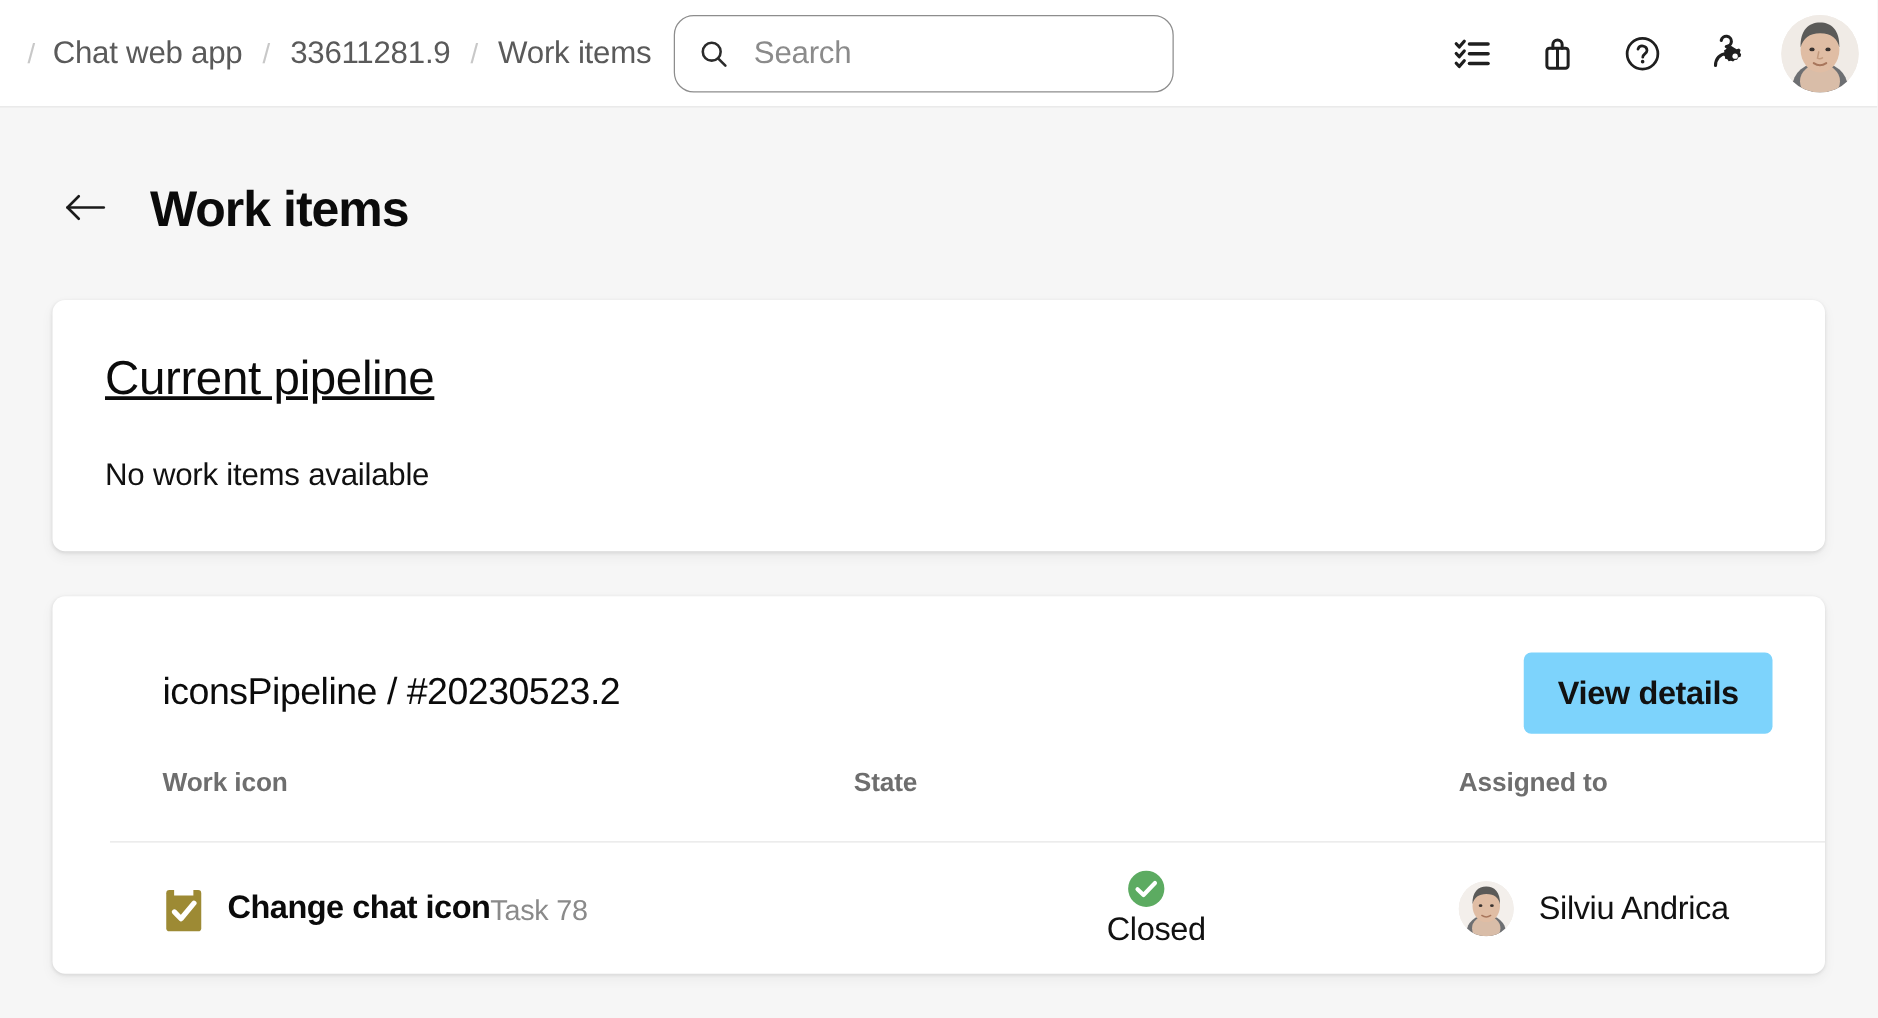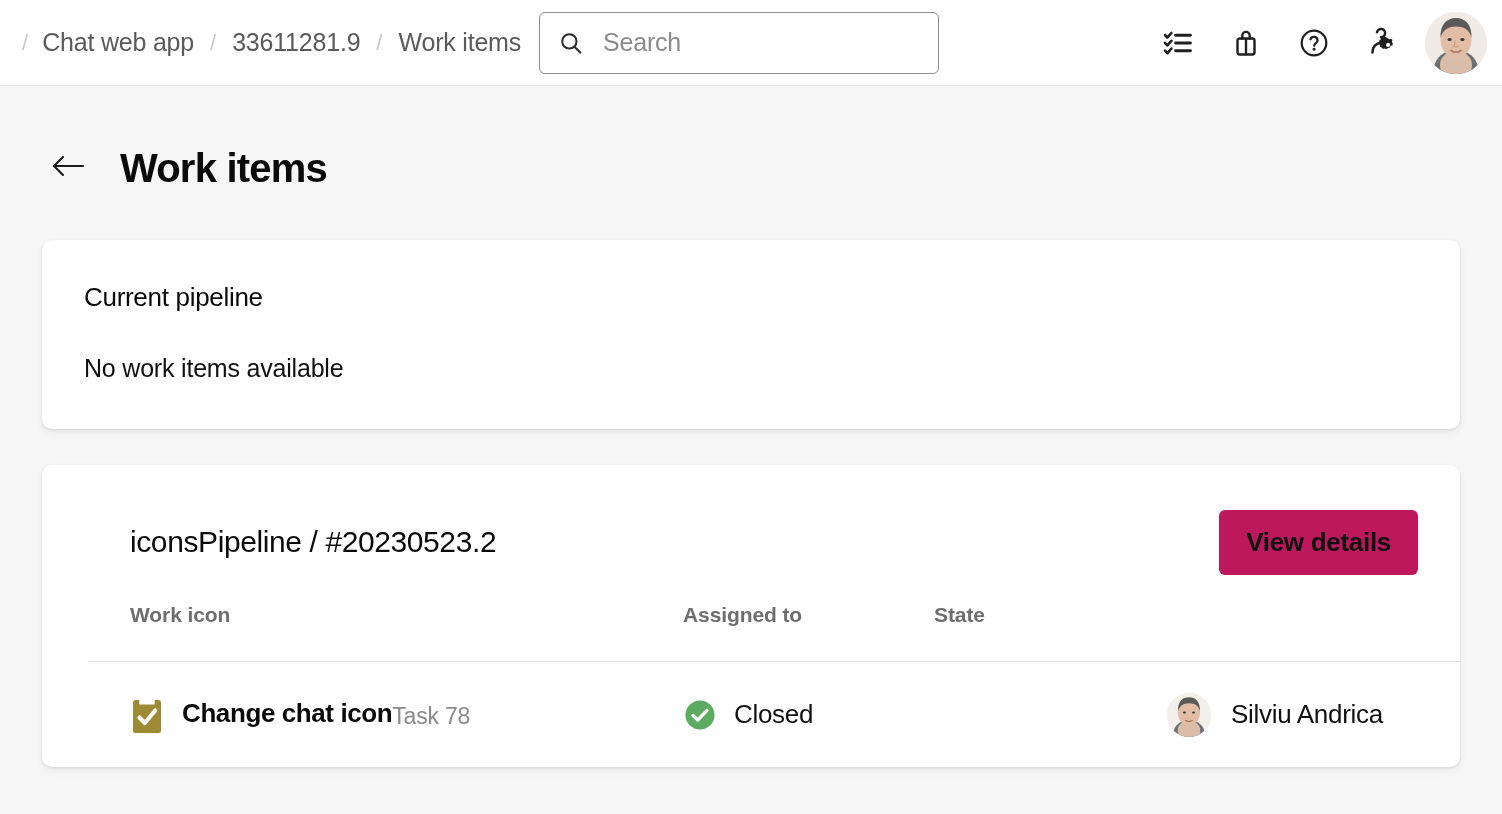--- a/index.html
+++ b/index.html
@@ -36,21 +36,21 @@
     color: #5a5a5a;
     font-size: 25px;
     letter-spacing: -0.2px;
   }
 
   .searchbox {
     margin-left: 18px;
     width: 400px;
     height: 62px;
     border: 1px solid #8d8d8d;
-    border-radius: 6px;
+    border-radius: 16px;
     display: flex;
     align-items: center;
     padding: 0 18px;
     background: #fff;
   }
   .searchbox .search-ico { flex: 0 0 auto; display: flex; }
   .search-ph {
     margin-left: 19px;
     font-size: 25px;
     color: #8b8b8b;
@@ -111,23 +111,24 @@
   
   .card {
     background: #fff;
     border-radius: 10px;
     box-shadow: 0 1px 3px rgba(0,0,0,0.10), 0 4px 10px rgba(0,0,0,0.05);
     margin: 0 42px;
     padding-left: 46px;
   }
   .card-pipeline { margin-top: 42px; padding: 42px 42px 46px 42px; }
   .card-title {
-    font-size: 26px;
+    font-size: 38px;
     color: #0b0b0b;
     letter-spacing: -0.3px;
+    text-decoration: underline;
   }
   .card-empty {
     margin-top: 41px;
     font-size: 25px;
     color: #111;
     letter-spacing: -0.2px;
   }
 
   .card-build { margin-top: 36px; }
   .build-head {
@@ -136,21 +137,21 @@
     padding: 36px 42px 0 42px;
     height: 118px;
   }
   .build-name {
     font-size: 30px;
     color: #0b0b0b;
     letter-spacing: -0.4px;
   }
   .view-details {
     margin-left: auto;
-    background: #be185d;
+    background: #7dd3fc;
     border: none;
     border-radius: 6px;
     font-family: inherit;
     font-size: 26px;
     font-weight: bold;
     color: #111;
     padding: 17px 27px;
     cursor: pointer;
     letter-spacing: -0.3px;
   }
@@ -191,21 +192,21 @@
     letter-spacing: -0.4px;
     line-height: 1.15;
   }
   .wi-sub {
     font-size: 23px;
     color: #8a8a8a;
     letter-spacing: -0.2px;
     margin-top: 4px;
   }
 
-  .state-cell { display: flex; align-items: center; }
+  .state-cell { display: flex; align-items: center; flex-direction: column; }
   .state-ico { flex: 0 0 auto; display:flex; margin-right: 17px; }
   .state-label {
     font-size: 26px;
     color: #111;
     letter-spacing: -0.3px;
   }
 
   .assignee-cell { display: flex; align-items: center; }
   .assignee-avatar {
     width: 44px; height: 44px;
@@ -330,22 +331,22 @@
 
   <div class="build-head">
     <div class="build-name">iconsPipeline / #20230523.2</div>
     <button class="view-details">View details</button>
   </div>
 
   <div class="wi-table">
 
     <div class="wi-head-row">
       <div class="th col-item">Work icon</div>
+      <div class="th col-state">State</div>
       <div class="th col-assignee">Assigned to</div>
-      <div class="th col-state">State</div>
     </div>
 
     <div class="wi-divider"></div>
 
     <div class="wi-row">
 
       <div class="wi-item-cell col-item">
         <span class="clipboard-ico">
           <svg width="34" height="40" viewBox="0 0 34 40" fill="none">
             <rect x="3" y="5" width="28" height="33" rx="2.5" fill="#9d8a34"></rect>

